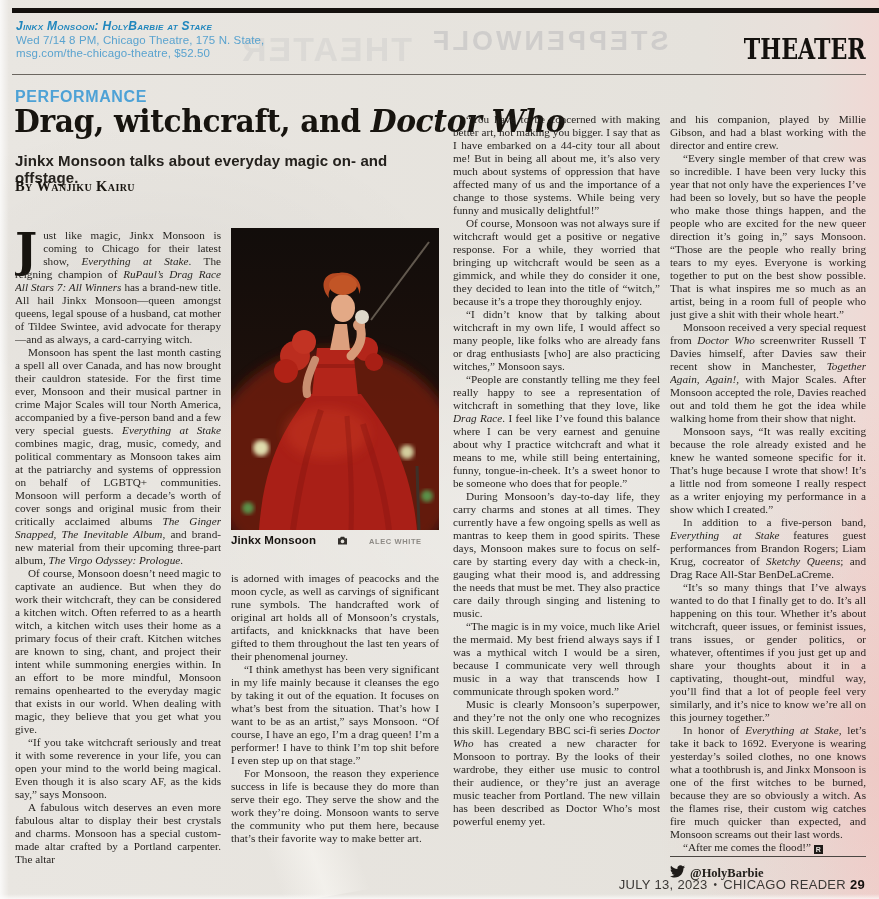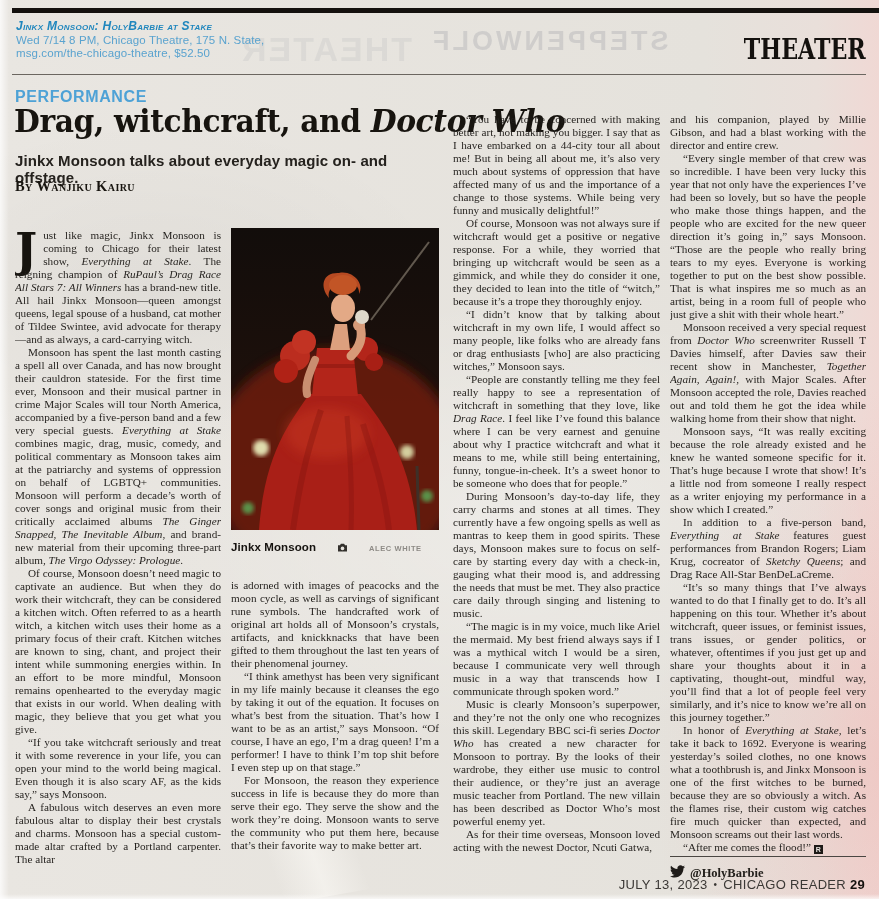--- a/index.html
+++ b/index.html
@@ -45,21 +45,21 @@
     margin-top:24px;height:300px;overflow:hidden;}
   .col2text p{margin:0;text-indent:13px;}
   .col2text p.cont{text-indent:0;}
   .dropcap{float:left;font-family:"DejaVu Serif","Liberation Serif",serif;font-weight:bold;
     font-size:47px;line-height:34px;margin:4px 6px 0 0;color:#17140f;}
   .endmark{display:inline-block;width:9px;height:9px;background:#1d1a17;vertical-align:-1px;
     color:#e9e6e1;font-family:"Liberation Sans",sans-serif;font-size:7px;line-height:9px;text-align:center;font-weight:bold;text-indent:0;}
   .endmark::after{content:"R";}
   
   .photo{display:block;width:208px;height:302px;background:#1a120d;}
-  .caption{margin-top:7px;display:flex;align-items:baseline;gap:21px;font-family:"Liberation Sans",sans-serif;}
+  .caption{display:flex;align-items:baseline;gap:21px;font-family:"Liberation Sans",sans-serif;}
   .caption .cname{font-weight:bold;font-size:11.5px;color:#15120f;letter-spacing:.1px;}
   .caption .ccredit{font-size:7.5px;color:#8d8a85;letter-spacing:.6px;font-weight:bold;}
   .cam{position:relative;top:1px;}
   
   .rule-social{position:absolute;left:670px;width:196px;top:856px;height:1px;background:#4a4642;}
   .social{position:absolute;left:670px;top:865px;display:flex;align-items:center;gap:5px;
     font-family:Liberation Serif, serif;font-weight:bold;font-size:12.5px;color:#23201c;}
   .footer{position:absolute;right:14px;top:877px;font-family:"Liberation Sans",sans-serif;
     font-size:13px;color:#3b3835;letter-spacing:.3px;margin-left:36px;}
   .footer .fpage{font-weight:bold;color:#14110e;}
@@ -167,21 +167,20 @@
   </div>
 
   <div class="bodytext col3">
       <p>“You have to be concerned with making better art, not making you bigger. I say that as I have embarked on a 44-city tour all about me! But in being all about me, it’s also very much about systems of oppression that have affected many of us and the importance of a change to those systems. While being very funny and musically delightful!”</p>
       <p>Of course, Monsoon was not always sure if witchcraft would get a positive or negative response. For a while, they worried that bringing up witchcraft would be seen as a gimmick, and while they do consider it one, they decided to lean into the title of “witch,” because it’s a trope they thoroughly enjoy.</p>
       <p>“I didn’t know that by talking about witchcraft in my own life, I would affect so many people, like folks who are already fans or drag enthusiasts [who] are also practicing witches,” Monsoon says.</p>
       <p>“People are constantly telling me they feel really happy to see a representation of witchcraft in something that they love, like <i>Drag Race</i>. I feel like I’ve found this balance where I can be very earnest and genuine about why I practice witchcraft and what it means to me, while still being entertaining, funny, tongue-in-cheek. It’s a sweet honor to be someone who does that for people.”</p>
       <p>During Monsoon’s day-to-day life, they carry charms and stones at all times. They currently have a few ongoing spells as well as mantras to keep them in good spirits. These days, Monsoon makes sure to focus on self-care by starting every day with a check-in, gauging what their mood is, and addressing the needs that must be met. They also practice care daily through singing and listening to music.</p>
       <p>“The magic is in my voice, much like Ariel the mermaid. My best friend always says if I was a mythical witch I would be a siren, because I communicate very well through music in a way that transcends how I communicate through spoken word.”</p>
       <p>Music is clearly Monsoon’s superpower, and they’re not the only one who recognizes this skill. Legendary BBC sci-fi series <i>Doctor Who</i> has created a new character for Monsoon to portray. By the looks of their wardrobe, they either use music to control their audience, or they’re just an average music teacher from Portland. The new villain has been described as Doctor Who’s most powerful enemy yet.</p>
-      <p>As for their time overseas, Monsoon loved acting with the newest Doctor, Ncuti Gatwa,</p>
     </div>
   <div class="bodytext col4">
       <p class="cont">and his companion, played by Millie Gibson, and had a blast working with the director and entire crew.</p>
       <p>“Every single member of that crew was so incredible. I have been very lucky this year that not only have the experiences I’ve had been so lovely, but so have the people who make those things happen, and the people who are excited for the new queer direction it’s going in,” says Monsoon. “Those are the people who really bring tears to my eyes. Everyone is working together to put on the best show possible. That is what inspires me so much as an artist, being in a room full of people who just give a shit with their whole heart.”</p>
       <p>Monsoon received a very special request from <i>Doctor Who</i> screenwriter Russell T Davies himself, after Davies saw their recent show in Manchester, <i>Together Again, Again!</i>, with Major Scales. After Monsoon accepted the role, Davies reached out and told them he got the idea while walking home from their show that night.</p>
       <p>Monsoon says, “It was really exciting because the role already existed and he knew he wanted someone specific for it. That’s huge because I wrote that show! It’s a little nod from someone I really respect as a writer enjoying my performance in a show which I created.”</p>
       <p>In addition to a five-person band, <i>Everything at Stake</i> features guest performances from Brandon Rogers; Liam Krug, cocreator of <i>Sketchy Queens</i>; and Drag Race All-Star BenDeLaCreme.</p>
       <p>“It’s so many things that I’ve always wanted to do that I finally get to do. It’s all happening on this tour. Whether it’s about witchcraft, queer issues, or feminist issues, trans issues, or gender politics, or whatever, oftentimes if you just get up and share your thoughts about it in a captivating, thought-out, mindful way, you’ll find that a lot of people feel very similarly, and it’s nice to know we’re all on this journey together.”</p>
       <p>In honor of <i>Everything at Stake</i>, let’s take it back to 1692. Everyone is wearing yesterday’s soiled clothes, no one knows what a toothbrush is, and Jinkx Monsoon is one of the first witches to be burned, because they are so obviously a witch. As the flames rise, their custom wig catches fire much quicker than expected, and Monsoon screams out their last words.</p>
       <p>“After me comes the flood!” <span class="endmark"></span></p>

